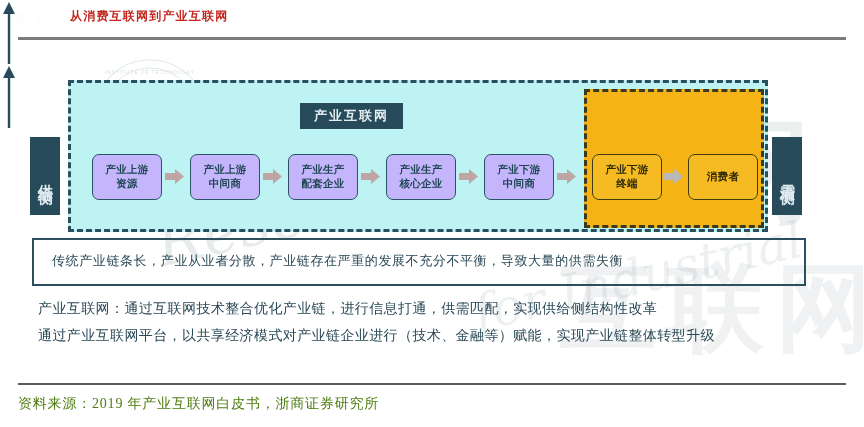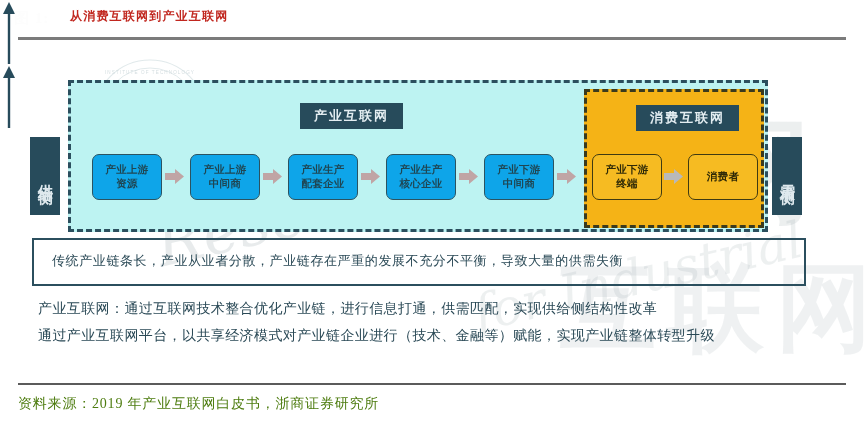--- a/index.html
+++ b/index.html
@@ -144,21 +144,21 @@
     white-space: nowrap;
   }
   #label-industrial { left: 300px; top: 103px; }
   #label-consumer   { left: 636px; top: 105px; }
 
   .node {
     position: absolute;
     width: 70px; height: 46px;
     border: 1.6px solid #2b5361;
     border-radius: 7px;
-    background: #0ea5e9;
+    background: #c4b5fd;
     color: #1f4653;
     font-size: 10.5px;
     font-weight: bold;
     line-height: 14px;
     display: flex;
     align-items: center;
     justify-content: center;
     text-align: center;
     letter-spacing: .3px;
     top: 154px;
@@ -256,21 +256,20 @@
   <div id="wm-bigtext2">互联网</div>
   <div id="wm-script2">for Industrial</div>
 
   <div id="outer-dashed"></div>
   <div id="orange-dashed"></div>
 
   <div id="supply-col" class="side-col">供给侧</div>
   <div id="demand-col" class="side-col">需求侧</div>
 
   <div id="label-industrial" class="sec-label">产业互联网</div>
-  <div id="label-consumer" class="sec-label">消费互联网</div>
 
   <div id="n1" class="node">
     <span><span>产业上游</span><br><span>资源</span></span>
   </div>
   <div id="n2" class="node">
     <span><span>产业上游</span><br><span>中间商</span></span>
   </div>
   <div id="n3" class="node">
     <span><span>产业生产</span><br><span>配套企业</span></span>
   </div>

